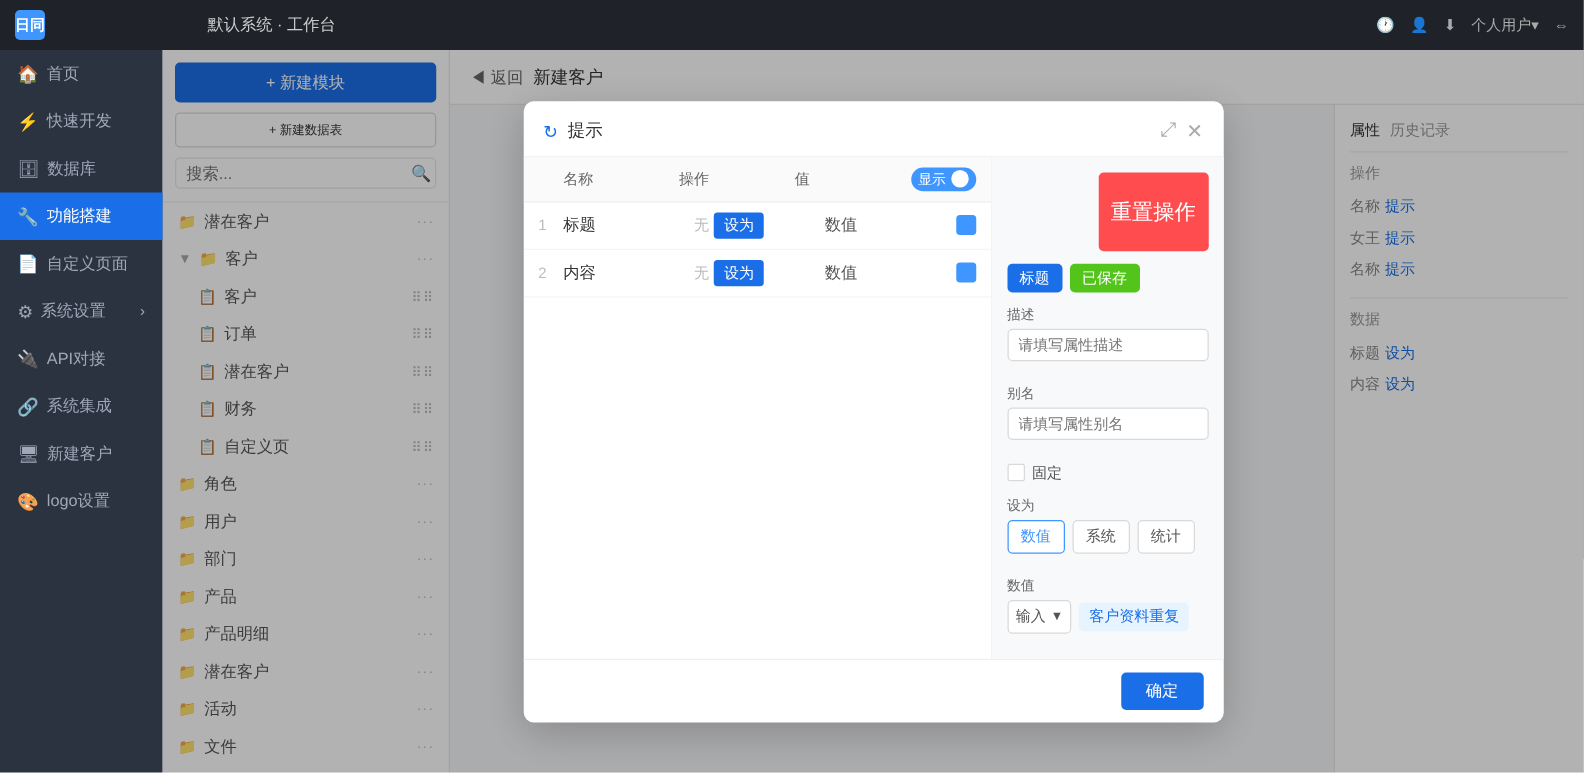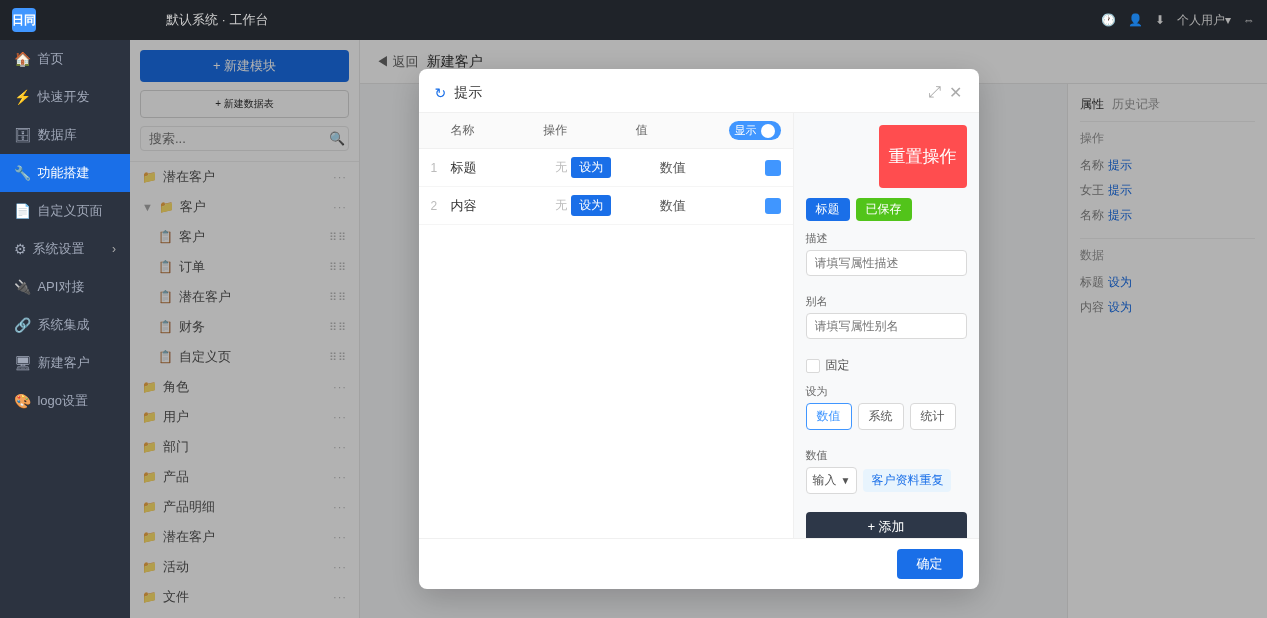--- a/index.html
+++ b/index.html
@@ -767,21 +767,20 @@
           <div class="config-label">数值</div>
           <div class="value-row">
             <div class="value-select">
               <span>输入</span>
               <span style="font-size:10px;">▼</span>
             </div>
             <span class="value-tag">客户资料重复</span>
           </div>
         </div>
 
-        <button class="btn-add">+ 添加</button>
       </div>
     </div>
 
     <div class="dialog-footer">
       <button class="btn-confirm">确定</button>
     </div>
   </div>
 </div>
 
 </body></html>

